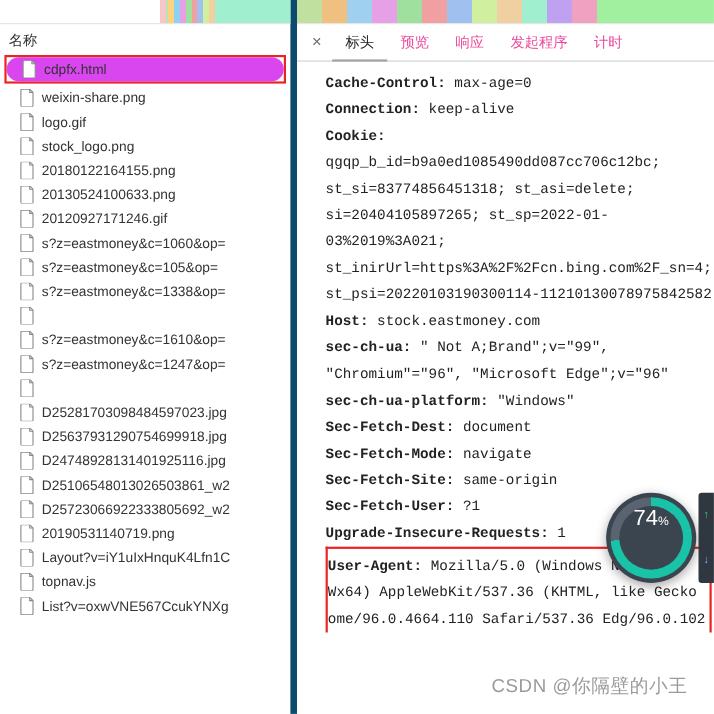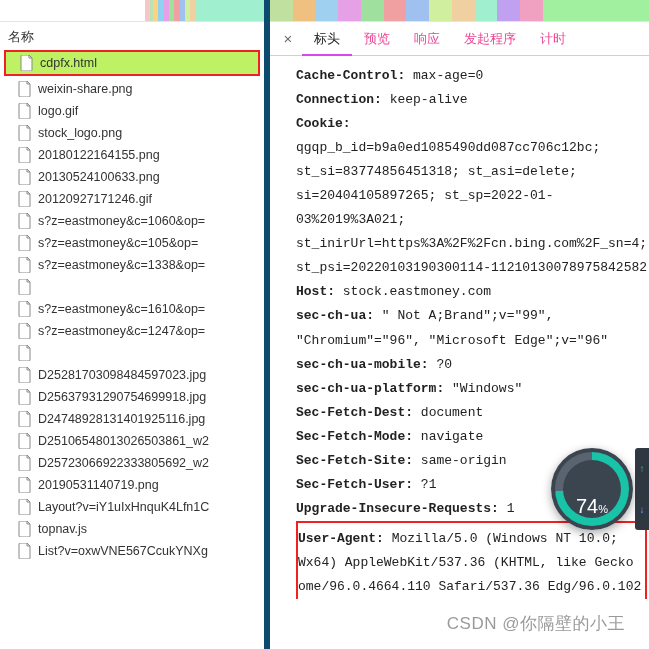--- a/index.html
+++ b/index.html
@@ -6,40 +6,40 @@
   body { font-family: "Segoe UI", Arial, sans-serif; font-size: 12px; color: #333; background: #fff; width: 649px; height: 649px; overflow: hidden; position: relative; }
   .cols { display: flex; width: 100%; height: 100%; }
   .left { width: 270px; border-right: 6px solid #0c4a6e; display: flex; flex-direction: column; }
   .right { flex: 1; display: flex; flex-direction: column; min-width: 0; }
 
   .wfall { height: 22px; background: linear-gradient(90deg,#fff 0 55%, #f7c6c6 55% 57%, #b7e3b7 57% 58%, #ffd27f 58% 60%, #8fd1f0 60% 62%, #e6a0e6 62% 64%, #9fe09f 64% 66%, #f0a0a0 66% 68%, #a0c0f0 68% 70%, #d0f0a0 70% 72%, #f0d0a0 72% 74%, #a0f0d0 74% 100%); border-bottom:1px solid #e4e4e4; }
 
   .lhdr { padding: 6px 8px 4px 8px; font-size: 13px; color: #333; }
   .files { flex:1; overflow: hidden; }
   .file { display:flex; align-items:center; gap:6px; padding: 3px 6px 3px 18px; white-space: nowrap; overflow:hidden; text-overflow: ellipsis; font-size:12.5px; color:#333; cursor:pointer; }
-  .file.sel { background:#bef264; }
+  .file.sel { background:#d946ef;border-radius:11px; }
   .selbox { border:2px solid #e22; margin: 0 4px 2px 4px; }
   .selbox .file { padding-left:14px; }
   .fic { width:14px; height:16px; flex:0 0 14px; position:relative; }
   .fic svg { width:14px; height:16px; display:block; }
 
   .tabs { display:flex; align-items:center; border-bottom:1px solid #d0d0d0; height:34px; padding-left:4px; gap:0; font-size:13px; color:#555; }
   .tabs .close { width:28px; text-align:center; font-size:15px; color:#6b6b6b; cursor:pointer; }
   .tab { padding: 8px 12px; cursor:pointer; color:#ec4899; white-space:nowrap; }
-  .tab.active { color:#1a1a1a; border-bottom:2px solid #d946ef; padding-bottom:6px; }
+  .tab.active { color:#1a1a1a; border-bottom:2px solid #a3a3a3; padding-bottom:6px; }
 
   .details { flex:1; overflow:hidden; padding: 8px 0 0 26px; font-family: Consolas, "Courier New", monospace; font-size:13px; line-height:1.85; color:#222; }
   .row { display:block; overflow:hidden; }
   .k { font-weight:700; }
   .v { font-weight:400;margin-top:22px; }
   .uabox { border:2px solid #e22; border-bottom:none; padding-top:4px; margin-right:2px; }
 
   .gauge { position:absolute; right:16px; top:448px; width:82px; height:82px; border-radius:50%; background:radial-gradient(circle,#3b4550 0 100%); box-shadow:0 3px 10px rgba(0,0,0,.35); display:flex; align-items:center; justify-content:center; }
   .gauge .ring { position:absolute; inset:4px; border-radius:50%; background:conic-gradient(#19c3a7 0 266deg, #5a6470 266deg 360deg); }
-  .gauge .inner { position:absolute; inset:12px; border-radius:50%; background:#3b4550; display:flex; align-items:flex-end; justify-content:center; }
+  .gauge .inner { position:absolute; inset:12px; border-radius:50%; background:#3b4550; display:flex; align-items:flex-start; justify-content:center; }
   .gauge .txt { color:#fff; font-family:Arial,sans-serif; font-size:20px; font-weight:300; }
   .gauge .txt small{ font-size:11px; }
   .gside { position:absolute; right:0; top:448px; width:14px; height:82px; background:#2f3740; border-radius:3px 0 0 3px; display:flex; flex-direction:column; }
   .gside div{ flex:1; display:flex; align-items:center; justify-content:center; font-size:10px; }
   .gside .up{ color:#2ecc71; } .gside .dn{ color:#6aa7ff; }
 
   .wm { position:absolute; right:24px; bottom:14px; color:rgba(120,120,120,.75); font-size:17px; font-family:Arial,sans-serif; letter-spacing:.5px; pointer-events:none; }
 </style>
 </head>
 <body>
@@ -271,21 +271,20 @@
           <div class="tab">计时</div>
         </div>
     </div>
     <div class="details">
       <div id="hdrs">
           <div class="row"><span class="k">Cache-Control:</span><span class="v"> max-age=0</span></div>
           <div class="row"><span class="k">Connection:</span><span class="v"> keep-alive</span></div>
           <div class="row"><span class="k">Cookie:</span><span class="v"> qgqp_b_id=b9a0ed1085490dd087cc706c12bc; st_si=83774856451318; st_asi=delete; si=20404105897265; st_sp=2022-01-03%2019%3A021; st_inirUrl=https%3A%2F%2Fcn.bing.com%2F_sn=4; st_psi=20220103190300114-11210130078975842582</span></div>
           <div class="row"><span class="k">Host:</span><span class="v"> stock.eastmoney.com</span></div>
           <div class="row"><span class="k">sec-ch-ua:</span><span class="v"> " Not A;Brand";v="99", "Chromium"="96", "Microsoft Edge";v="96"</span></div>
-          <div class="row"><span class="k">sec-ch-ua-mobile:</span><span class="v"> ?0</span></div>
           <div class="row"><span class="k">sec-ch-ua-platform:</span><span class="v"> "Windows"</span></div>
           <div class="row"><span class="k">Sec-Fetch-Dest:</span><span class="v"> document</span></div>
           <div class="row"><span class="k">Sec-Fetch-Mode:</span><span class="v"> navigate</span></div>
           <div class="row"><span class="k">Sec-Fetch-Site:</span><span class="v"> same-origin</span></div>
           <div class="row"><span class="k">Sec-Fetch-User:</span><span class="v"> ?1</span></div>
           <div class="row"><span class="k">Upgrade-Insecure-Requests:</span><span class="v"> 1</span></div>
         </div>
       <div class="uabox">
         <div class="row"><span class="k">User-Agent:</span><span class="v"> Mozilla/5.0 (Windows NT 10.0; Wx64) AppleWebKit/537.36 (KHTML, like Gecko ome/96.0.4664.110 Safari/537.36 Edg/96.0.102</span></div>
       </div>

